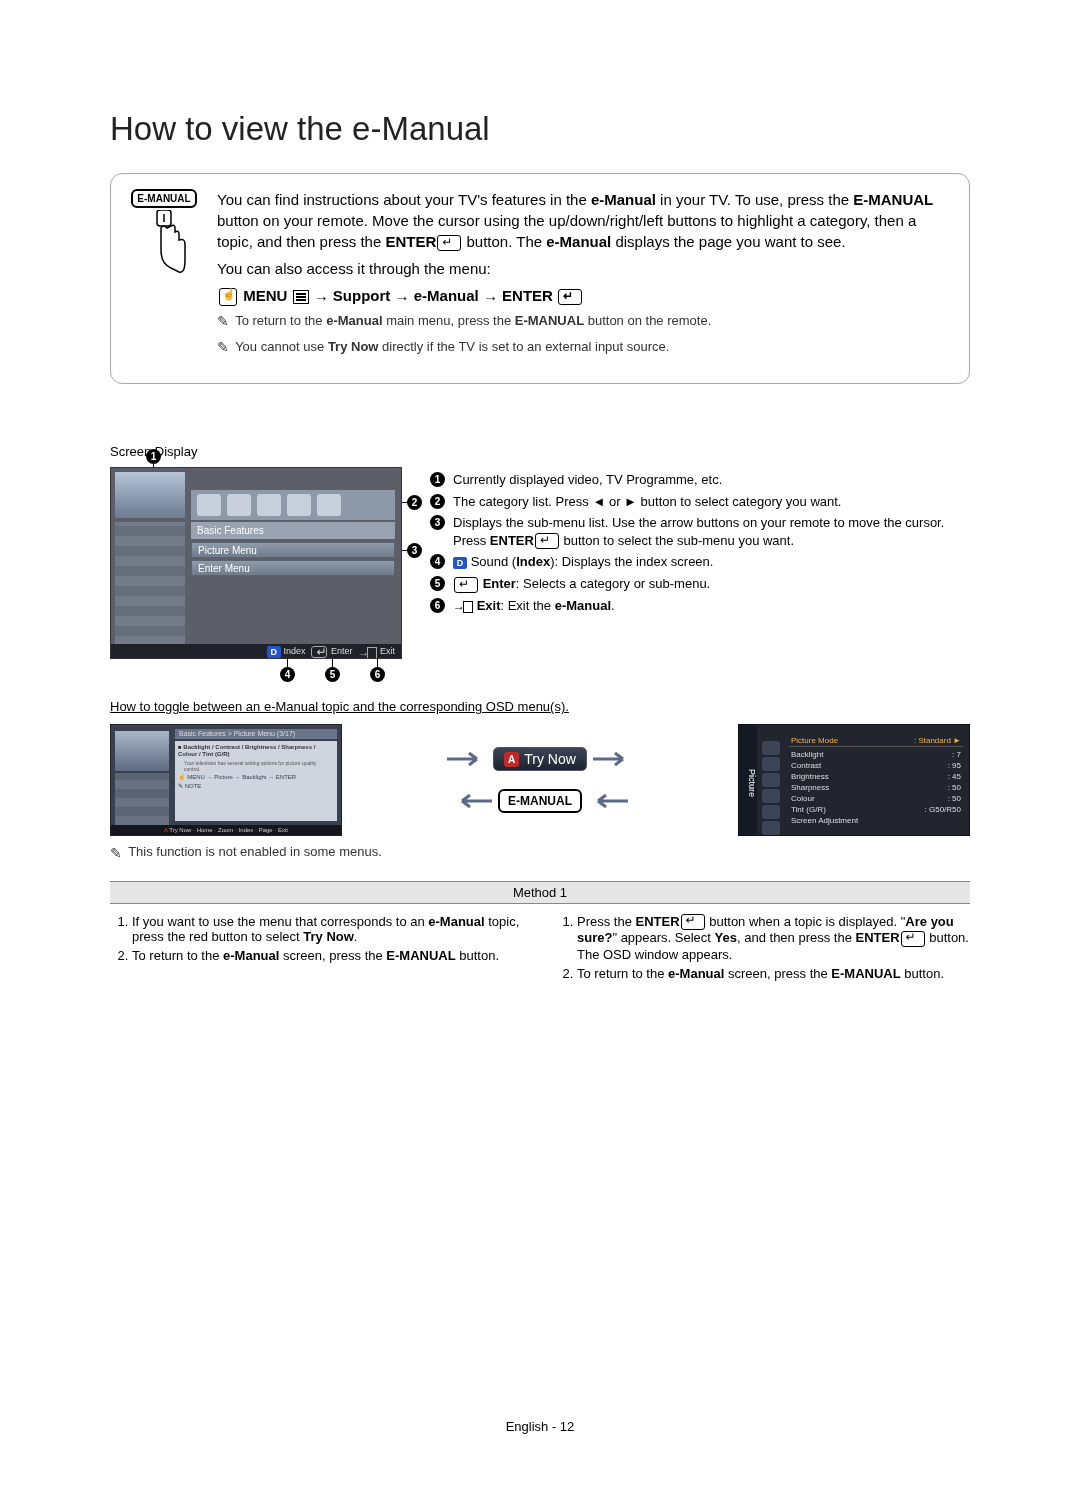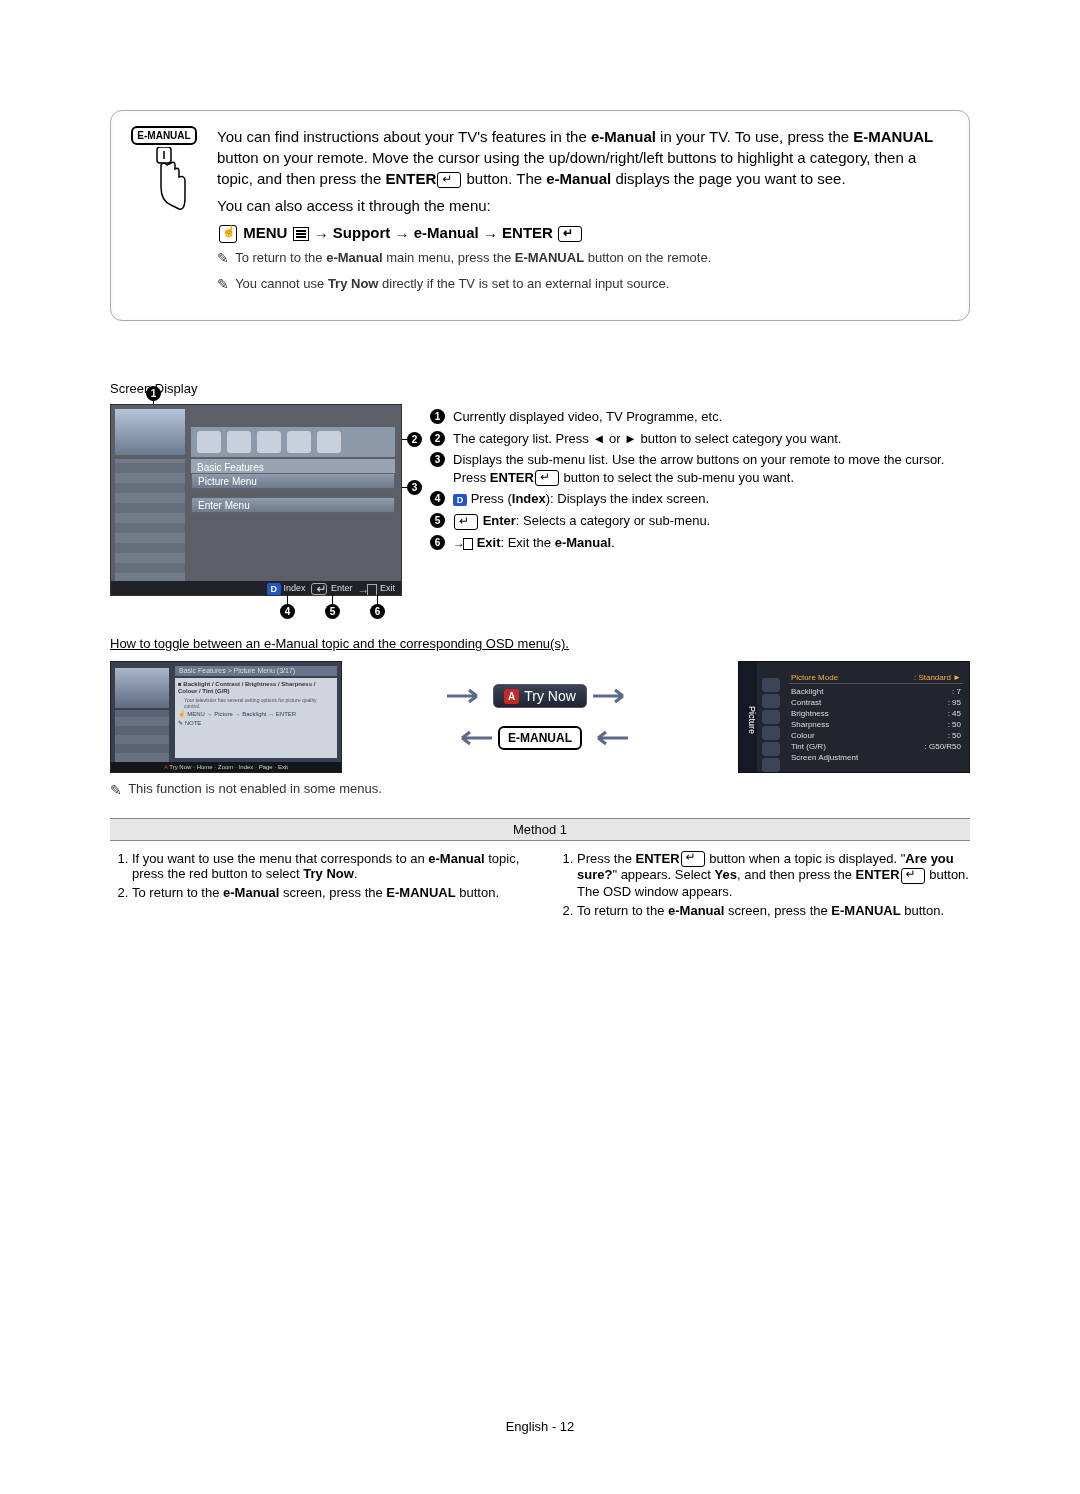--- a/index.html
+++ b/index.html
@@ -109,21 +109,21 @@
     position: absolute;
     left: 80px; right: 6px;
     height: 16px;
     background: linear-gradient(180deg,#8f9aab,#6f7a8b);
     color: #fff;
     font-size: 10px;
     padding: 2px 6px;
     box-sizing: border-box;
     border: 1px solid #5a6372;
   }
-  .sr1 { top: 68px; }
+  .sr1 { top: 74px; }
   .sr2 { top: 92px; }
   .footer-bar {
     position: absolute;
     left: 0; right: 0; bottom: 0;
     height: 14px;
     background: #1f2229;
     color: #ddd;
     font-size: 9px;
     text-align: right;
     padding: 0 6px;
@@ -325,20 +325,21 @@
     display:inline-block; vertical-align:middle; font-size:12px;
   }
   .exit-glyph::before{ content:"→"; font-weight:bold; }
   .exit-glyph .sq{ display:inline-block;width:8px;height:10px;border:1.5px solid #000;vertical-align:middle;margin-left:-2px;}
 </style>
 </head>
 <body>
 
 <div class="page">
 
+  <h1>How to view the e-Manual</h1>
 
   <div class="introbox">
     <div class="remote-icon">
       <span class="btn-label">E-MANUAL</span>
       <svg width="50" height="70" viewBox="0 0 50 70">
         <rect x="18" y="0" width="14" height="16" rx="3" fill="none" stroke="#000" stroke-width="1.5"></rect>
         <line x1="25" y1="4" x2="25" y2="12" stroke="#000" stroke-width="1.5"></line>
         <path d="M22 18 L22 40 Q22 54 32 58 L40 62 Q46 64 46 50 L46 34 Q46 28 40 30 L40 24 Q40 20 36 22 L36 18 Q36 14 32 16 L28 18 Q24 14 22 18 Z" fill="#fff" stroke="#000" stroke-width="1.5"></path>
       </svg>
     </div>
@@ -417,21 +418,21 @@
       <div class="legend-row">
           <div class="num">2</div>
           <div class="txt">The category list. Press ◄ or ► button to select category you want.</div>
         </div>
       <div class="legend-row">
           <div class="num">3</div>
           <div class="txt"><span>Displays the sub-menu list. Use the arrow buttons on your remote to move the cursor. Press </span><span class="b">ENTER</span><span class="enter-glyph"></span><span> button to select the sub-menu you want.</span></div>
         </div>
       <div class="legend-row">
           <div class="num">4</div>
-          <div class="txt"><span class="key-d">D</span> <span>Press (</span><span class="b">Index</span><span>): Displays the index screen.</span></div>
+          <div class="txt"><span class="key-d">D</span> <span>Sound (</span><span class="b">Index</span><span>): Displays the index screen.</span></div>
         </div>
       <div class="legend-row">
           <div class="num">5</div>
           <div class="txt"><span class="enter-glyph"></span> <span class="b">Enter</span><span>: Selects a category or sub-menu.</span></div>
         </div>
       <div class="legend-row">
           <div class="num">6</div>
           <div class="txt"><span class="exit-glyph"><span class="sq"></span></span> <span class="b">Exit</span><span>: Exit the </span><span class="b">e-Manual</span><span>.</span></div>
         </div>
     </div>

